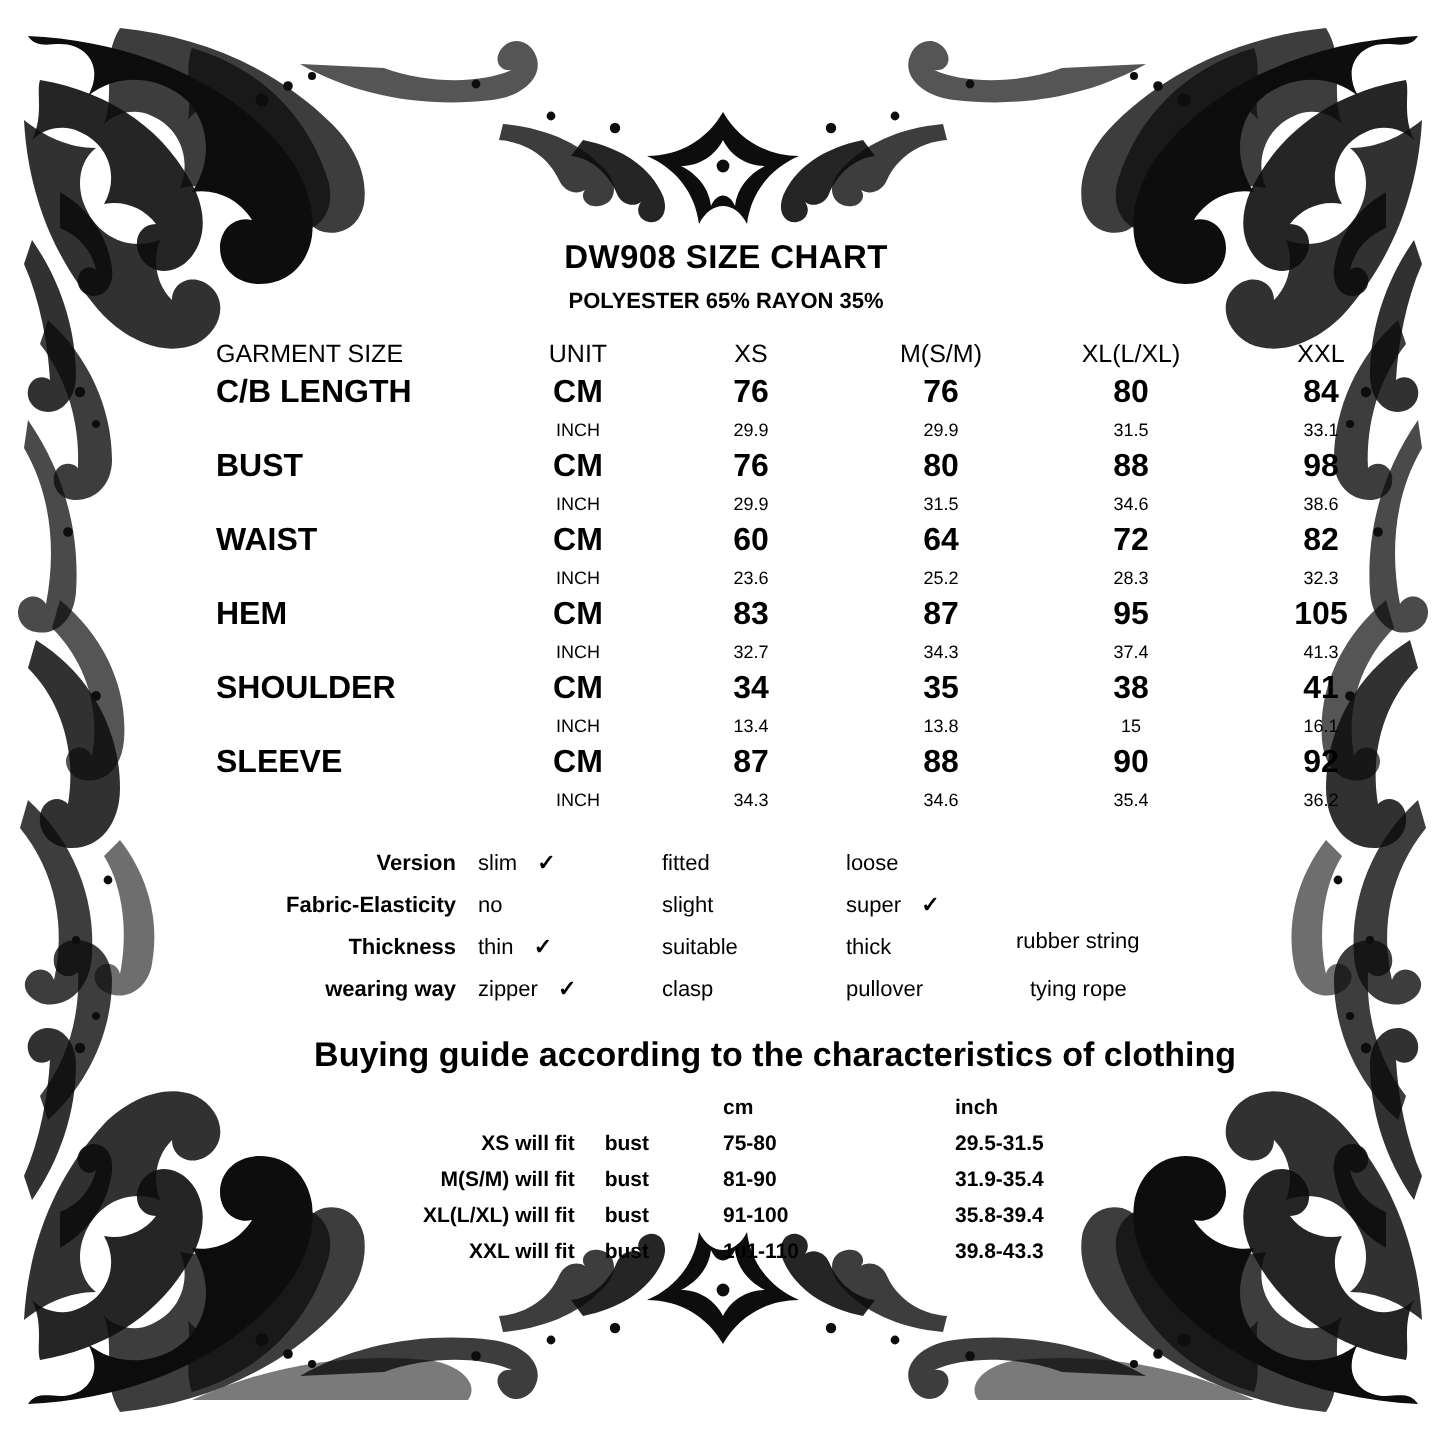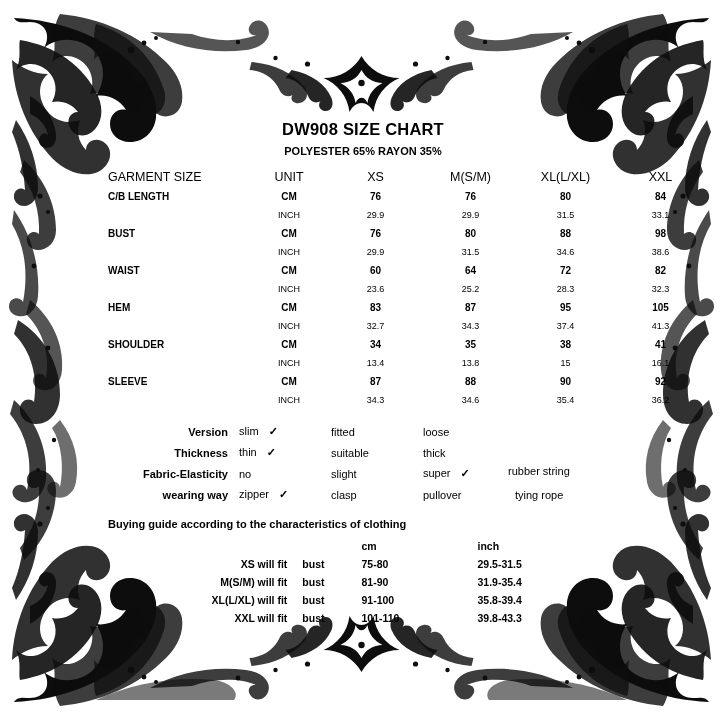--- a/index.html
+++ b/index.html
@@ -53,21 +53,21 @@
   }
   .col-label { width: 142px; }
   .col-unit  { width: 78px; }
   .col-size  { width: 95px; }
   .hdr td {
     font-size: 12.5px;
     font-weight: normal;
     height: 20px;
   }
   .row-main td {
-    font-size: 10px;
+    font-size: 16px;
     font-weight: bold;
     height: 19px;
   }
   .row-inch td {
     font-size: 9px;
     font-weight: normal;
     height: 18px;
   }
   .c-center { text-align: center; }
   .c-left { text-align: left; }
@@ -89,22 +89,22 @@
   .chk { font-weight: bold; font-size: 11px; padding-left: 7px; }
 
   .notes {
     margin-top: 12px;
     text-align: center;
     font-size: 10.5px;
     line-height: 16px;
   }
   .guide-title {
     margin-top: 11px;
-    text-align: left;
-    font-size: 11px;
+    text-align: right;
+    font-size: 17px;
     font-weight: bold;
   }
   .guide {
     margin: 7px 0 0 0;
     width: 505px;
   }
   .guide table { border-collapse: collapse; table-layout: fixed; width: 100%; }
   .guide td { font-size: 10.5px; height: 18px; font-weight: bold; }
   .g-fit { width: 170px; text-align: right; padding-right: 14px; }
   .g-bust { width: 52px; text-align: left; }
@@ -408,49 +408,49 @@
               <span class="chk"></span>
             </td>
             <td>
               <span>loose</span>
               <span class="chk"></span>
             </td>
             <td></td>
           </tr>
 
           <tr>
+            <td class="opt-label">Fabric-Elasticity</td>
+            <td>
+              <span>no</span>
+              <span class="chk"></span>
+            </td>
+            <td>
+              <span>slight</span>
+              <span class="chk"></span>
+            </td>
+            <td>
+              <span>super</span>
+              <span class="chk">✓</span>
+            </td>
+            <td></td>
+          </tr>
+
+          <tr>
             <td class="opt-label">Thickness</td>
             <td>
               <span>thin</span>
               <span class="chk">✓</span>
             </td>
             <td>
               <span>suitable</span>
               <span class="chk"></span>
             </td>
             <td>
               <span>thick</span>
               <span class="chk"></span>
-            </td>
-            <td></td>
-          </tr>
-
-          <tr>
-            <td class="opt-label">Fabric-Elasticity</td>
-            <td>
-              <span>no</span>
-              <span class="chk"></span>
-            </td>
-            <td>
-              <span>slight</span>
-              <span class="chk"></span>
-            </td>
-            <td>
-              <span>super</span>
-              <span class="chk">✓</span>
             </td>
             <td></td>
           </tr>
 
           <tr>
             <td class="opt-label">wearing way</td>
             <td>
               <span>zipper</span>
               <span class="chk">✓</span>
             </td>

